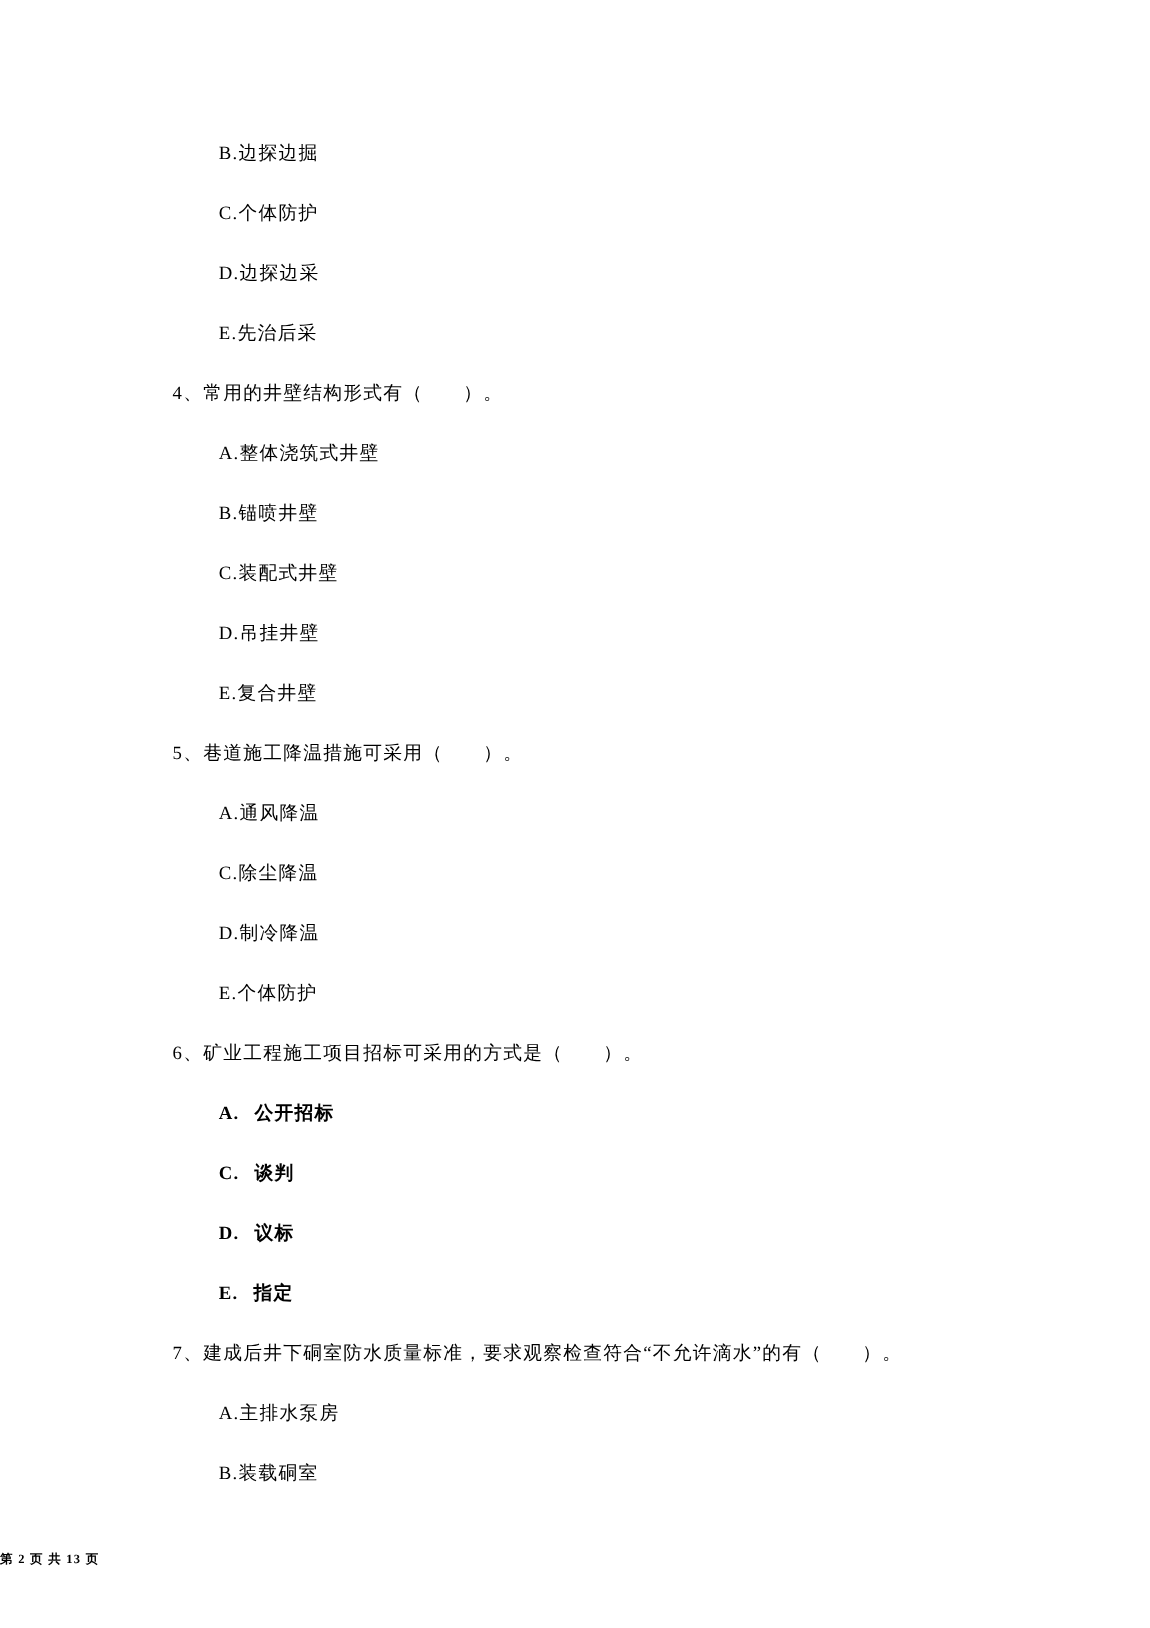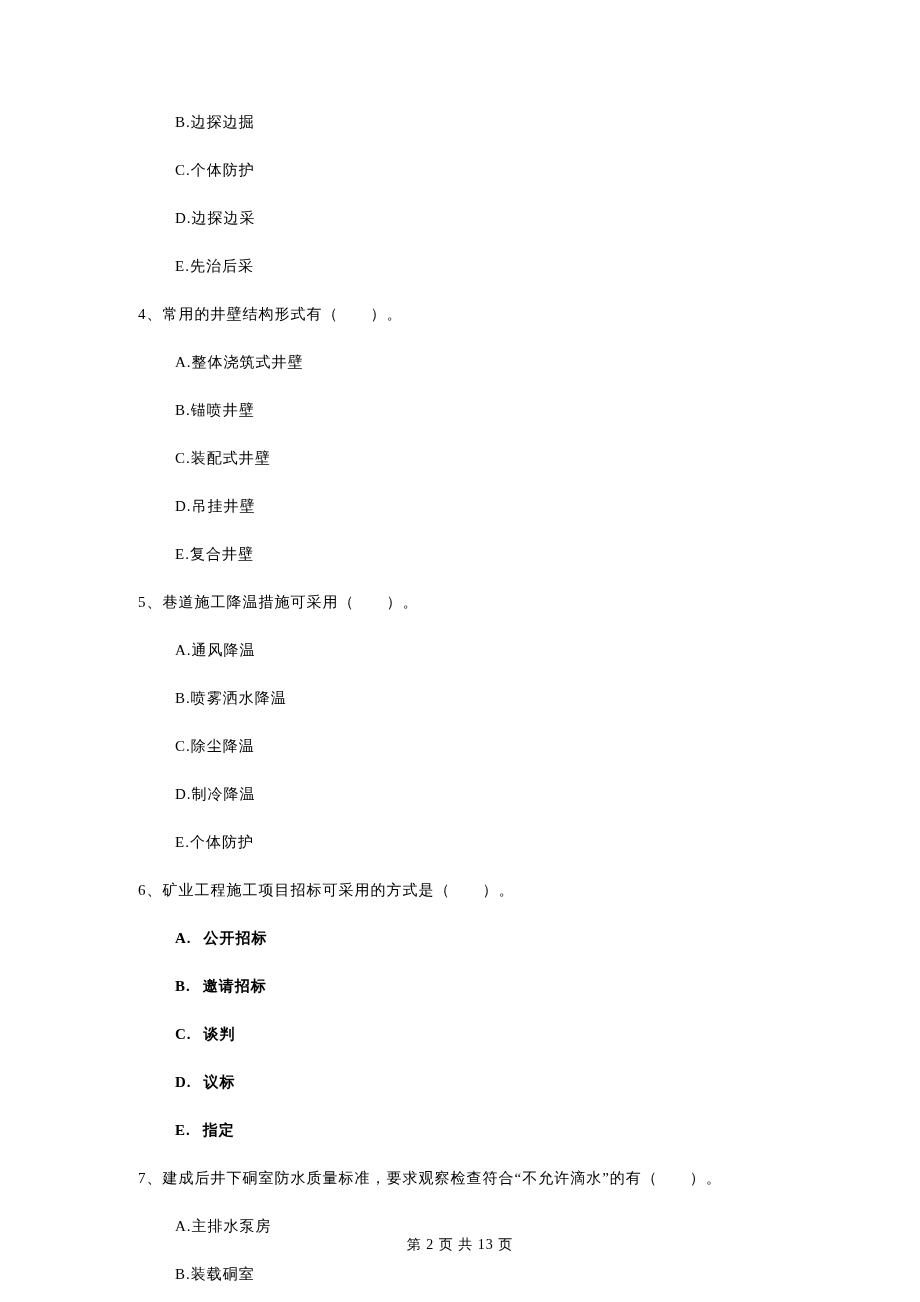--- a/index.html
+++ b/index.html
@@ -39,23 +39,24 @@
       letter-spacing: 1px;
     }
     .option-spaced .gap {
       display: inline-block;
       width: 12px;
     }
     .footer {
       position: absolute;
       bottom: 48px;
       width: 100%;
-      text-align: center;
-      font-size: 14px;
+      text-align: left;
+      font-size: 10px;
       letter-spacing: 1px;
+      font-weight: bold;
     }
   </style>
 </head>
 <body>
 
 <div class="content">
 
   <div class="option">B.边探边掘</div>
   <div class="option">C.个体防护</div>
   <div class="option">D.边探边采</div>
@@ -63,28 +64,26 @@
 
   <div class="question">4、常用的井壁结构形式有（　　）。</div>
   <div class="option">A.整体浇筑式井壁</div>
   <div class="option">B.锚喷井壁</div>
   <div class="option">C.装配式井壁</div>
   <div class="option">D.吊挂井壁</div>
   <div class="option">E.复合井壁</div>
 
   <div class="question">5、巷道施工降温措施可采用（　　）。</div>
   <div class="option">A.通风降温</div>
-  <div class="option">B.喷雾洒水降温</div>
   <div class="option">C.除尘降温</div>
   <div class="option">D.制冷降温</div>
   <div class="option">E.个体防护</div>
 
   <div class="question">6、矿业工程施工项目招标可采用的方式是（　　）。</div>
   <div class="option-spaced"><span class="letter-part">A.</span><span class="gap"></span><span>公开招标</span></div>
-  <div class="option-spaced"><span class="letter-part">B.</span><span class="gap"></span><span>邀请招标</span></div>
   <div class="option-spaced"><span class="letter-part">C.</span><span class="gap"></span><span>谈判</span></div>
   <div class="option-spaced"><span class="letter-part">D.</span><span class="gap"></span><span>议标</span></div>
   <div class="option-spaced"><span class="letter-part">E.</span><span class="gap"></span><span>指定</span></div>
 
   <div class="question">7、建成后井下硐室防水质量标准，要求观察检查符合“不允许滴水”的有（　　）。</div>
   <div class="option">A.主排水泵房</div>
   <div class="option">B.装载硐室</div>
 
 </div>
 

